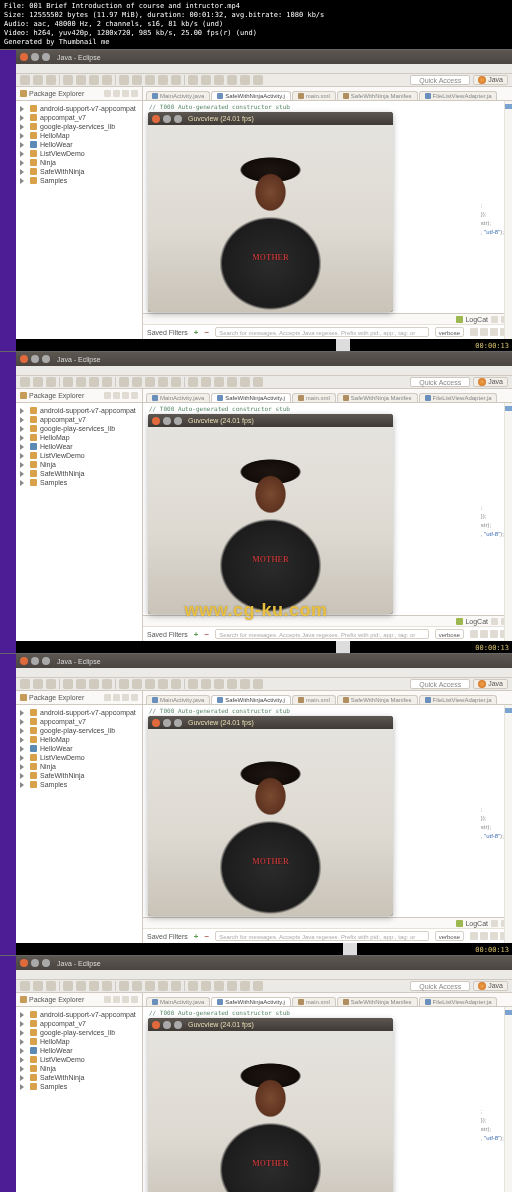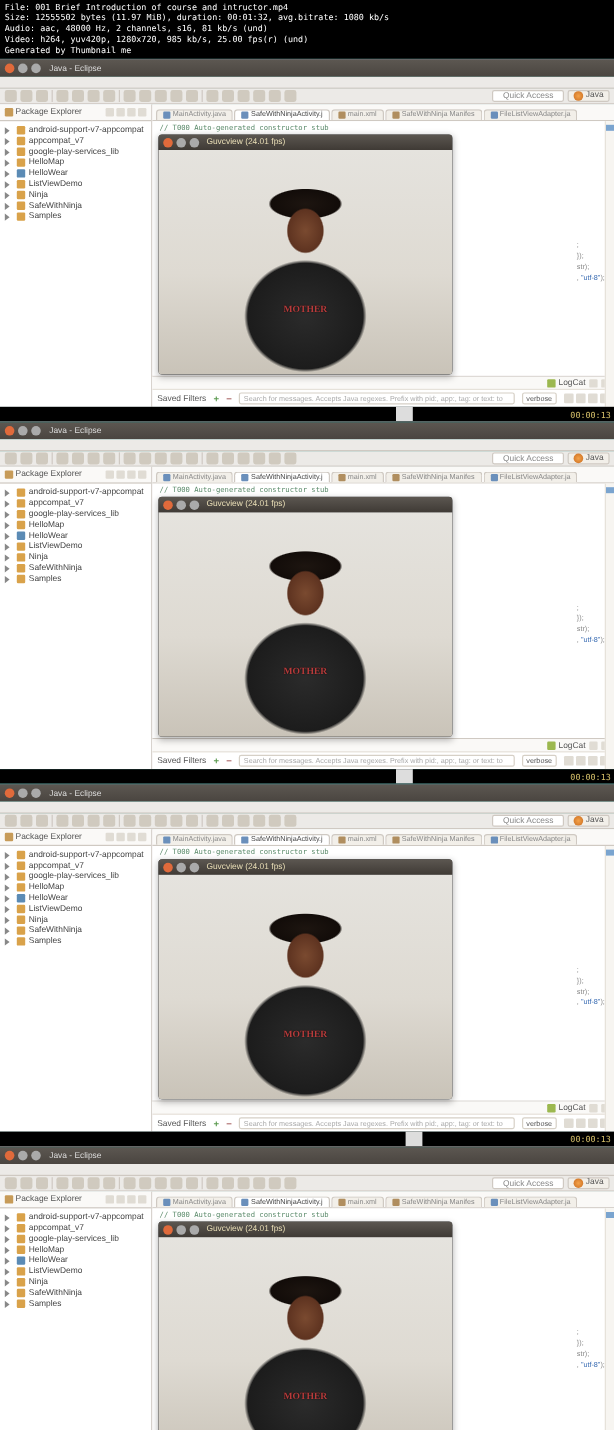--- a/index.html
+++ b/index.html
@@ -4,22 +4,23 @@
 <style>
   * { margin: 0; padding: 0; box-sizing: border-box; font-family: Arial, sans-serif; }
   body { background: #000; width: 512px; }
 
   .file-info {
     color: #fff; font-size: 7px; padding: 2px 4px; line-height: 1.3;
     white-space: pre-line; font-family: monospace;
   }
 
   .frame {
-    background: #0f766e; width: 512px; position: relative;
+    background: #4c1d95; width: 512px; position: relative;
     border-top: 1px solid #666;
+    padding-left: 16px;
   }
 
   .titlebar {
     background: linear-gradient(#5c5751,#4a4540);
     height: 14px; display: flex; align-items: center; padding: 0 4px;
     gap: 3px;
   }
   .tb-btn { width: 8px; height: 8px; border-radius: 50%; }
   .tb-close { background: #e06a3b; }
   .tb-min { background: #aaa; }
@@ -555,20 +556,21 @@
           </div>
         </div>
         <div class="side-gutter">
           <div class="side-mark"></div>
         </div>
       </div>
       <div class="timeline">
         <div class="timeline-cursor" style="left: 64.5%;"></div>
         <span class="timestamp">00:00:13</span>
       </div>
+      <div class="watermark" style="top: 248px;">www.cg-ku.com</div>
     </div>
     <div class="frame">
       <div class="titlebar">
         <span class="tb-btn tb-close"></span>
         <span class="tb-btn tb-min"></span>
         <span class="tb-btn tb-max"></span>
         <span class="tb-title">Java - Eclipse</span>
       </div>
       <div class="menubar"></div>
       <div class="toolbar">

